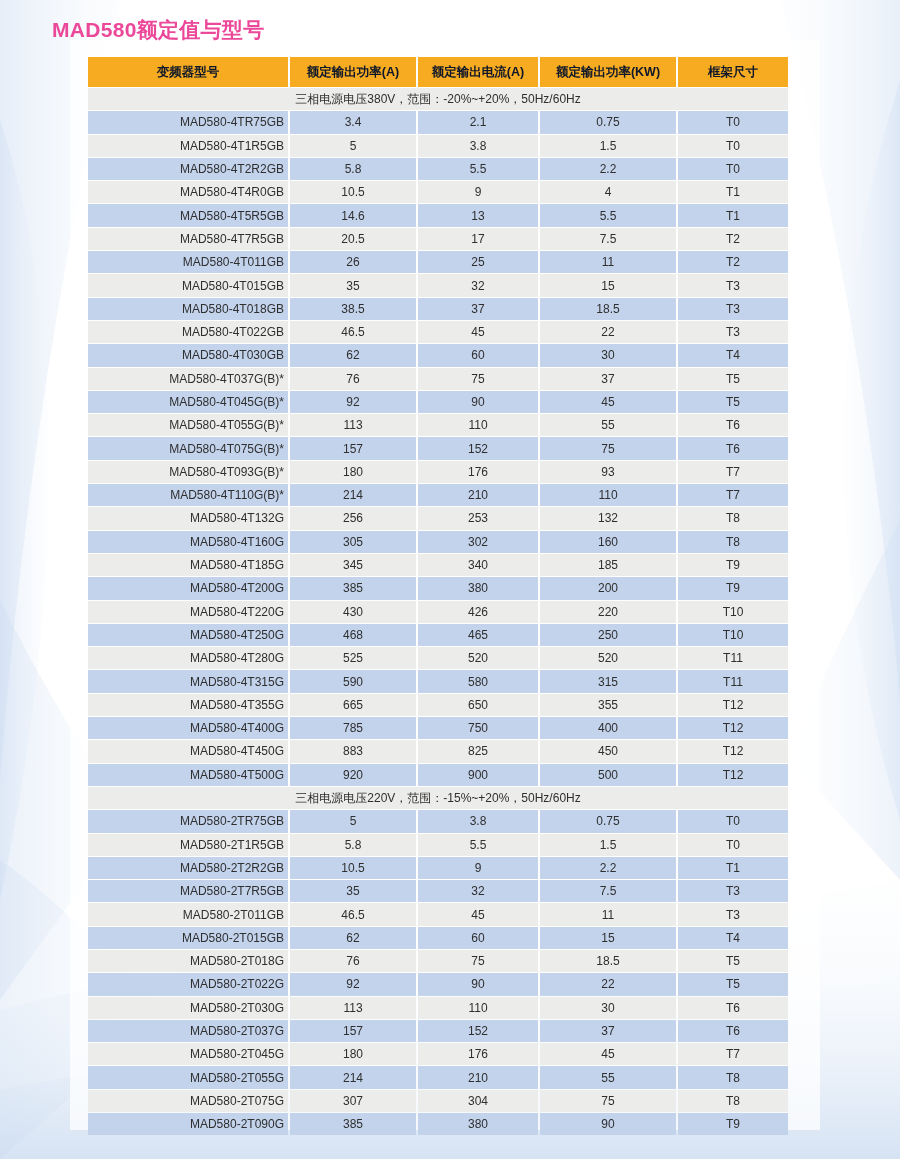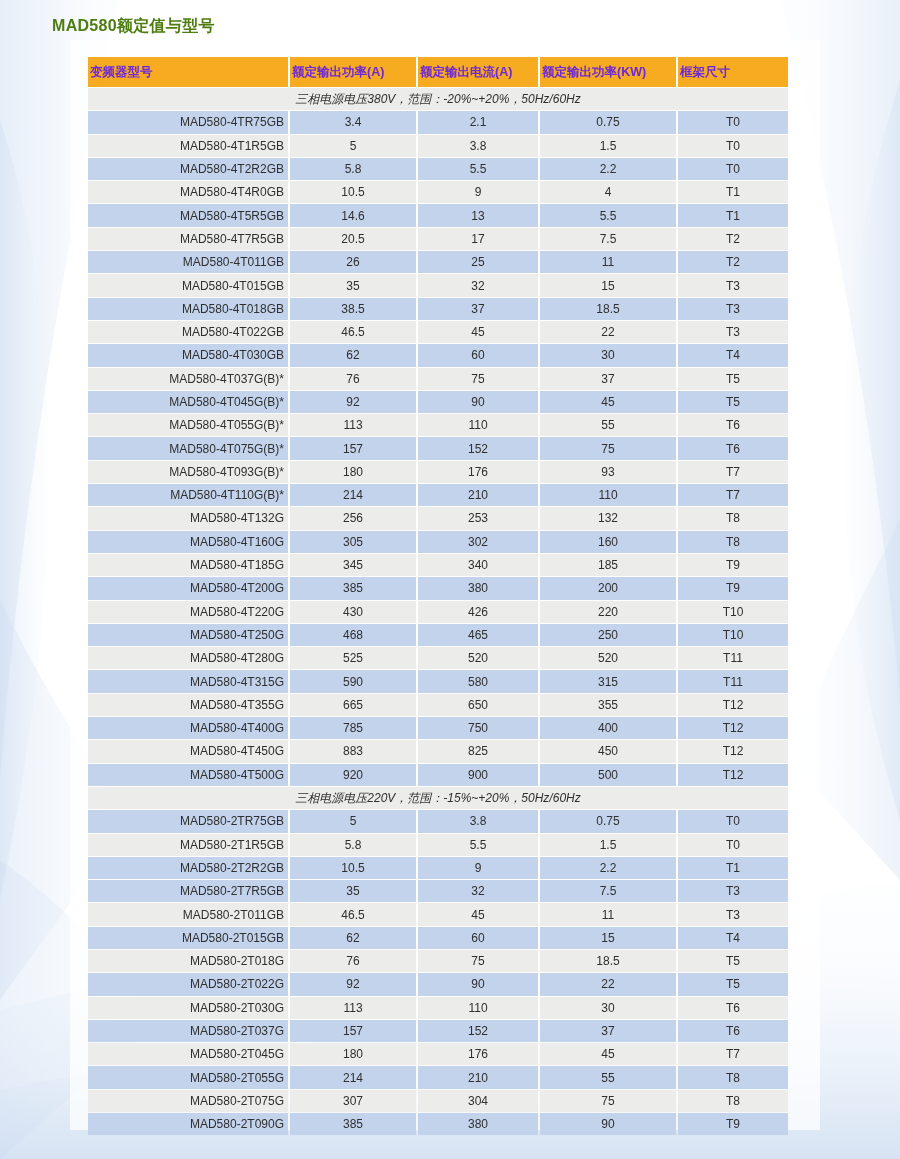--- a/index.html
+++ b/index.html
@@ -13,45 +13,45 @@
   
   #bg-decoration{
     position:absolute;left:0;top:0;width:900px;height:1159px;
     z-index:0;pointer-events:none;
   }
   
   #page{position:relative;z-index:2;width:900px;height:1159px;}
 
   #page-title{
     position:absolute;left:52px;top:16px;
-    font-size:16px;font-weight:bold;
-    color:#4d7c0f;letter-spacing:.3px;
+    font-size:21px;font-weight:bold;
+    color:#ec4899;letter-spacing:.3px;
     white-space:nowrap;
   }
 
   #spec-table{
     position:absolute;left:86px;top:56px;
     width:702px;
     border-collapse:separate;
     border-spacing:2px 1px;
     table-layout:fixed;
   }
   #spec-table col.c0{width:200px;}
   #spec-table col.c1{width:126px;}
   #spec-table col.c2{width:120px;}
   #spec-table col.c3{width:136px;}
   #spec-table col.c4{width:110px;}
 
   #spec-table th{
     background:#f6ab21;
-    color:#6d28d9;
+    color:#0f172a;
     font-size:12.5px;
     font-weight:bold;
     height:30px;
-    text-align:left;
+    text-align:center;
     vertical-align:middle;
     border:0;
     padding:0 2px;
     white-space:nowrap;
   }
   #spec-table td{
     height:22.3px;
     font-size:12px;
     color:#2f2f2f;
     text-align:center;
@@ -66,21 +66,20 @@
   }
   tr.shade-a td{background:#ececea;}
   tr.shade-b td{background:#c3d3ec;}
   tr.section td{
     background:#ececea;
     text-align:left;
     padding-left:6px;
     font-size:12px;
     color:#4a4a4a;
     height:22.3px;
-    font-style:italic;
   }
 </style>
 </head>
 <body>
 
 <svg id="bg-decoration" viewBox="0 0 900 1159" preserveAspectRatio="none" xmlns="http://www.w3.org/2000/svg">
   <defs>
     <linearGradient id="gwaveL" x1="0" y1="0" x2="1" y2="0">
       <stop offset="0%" stop-color="#cfdef2" stop-opacity="0.95"></stop>
       <stop offset="100%" stop-color="#eef4fb" stop-opacity="0.25"></stop>

